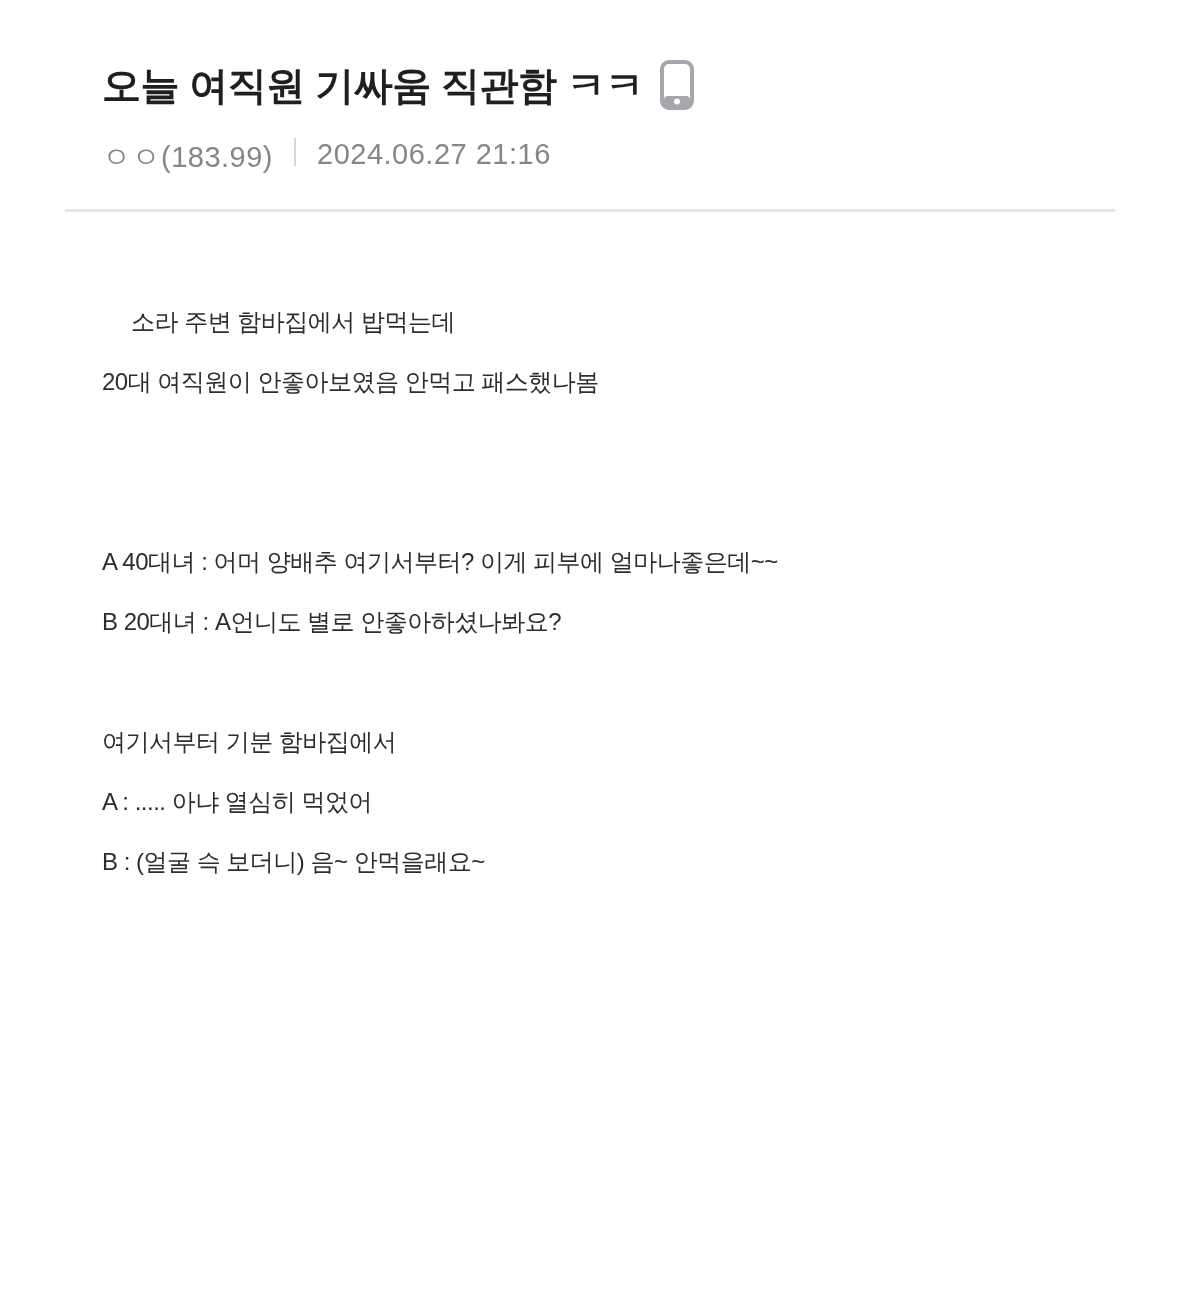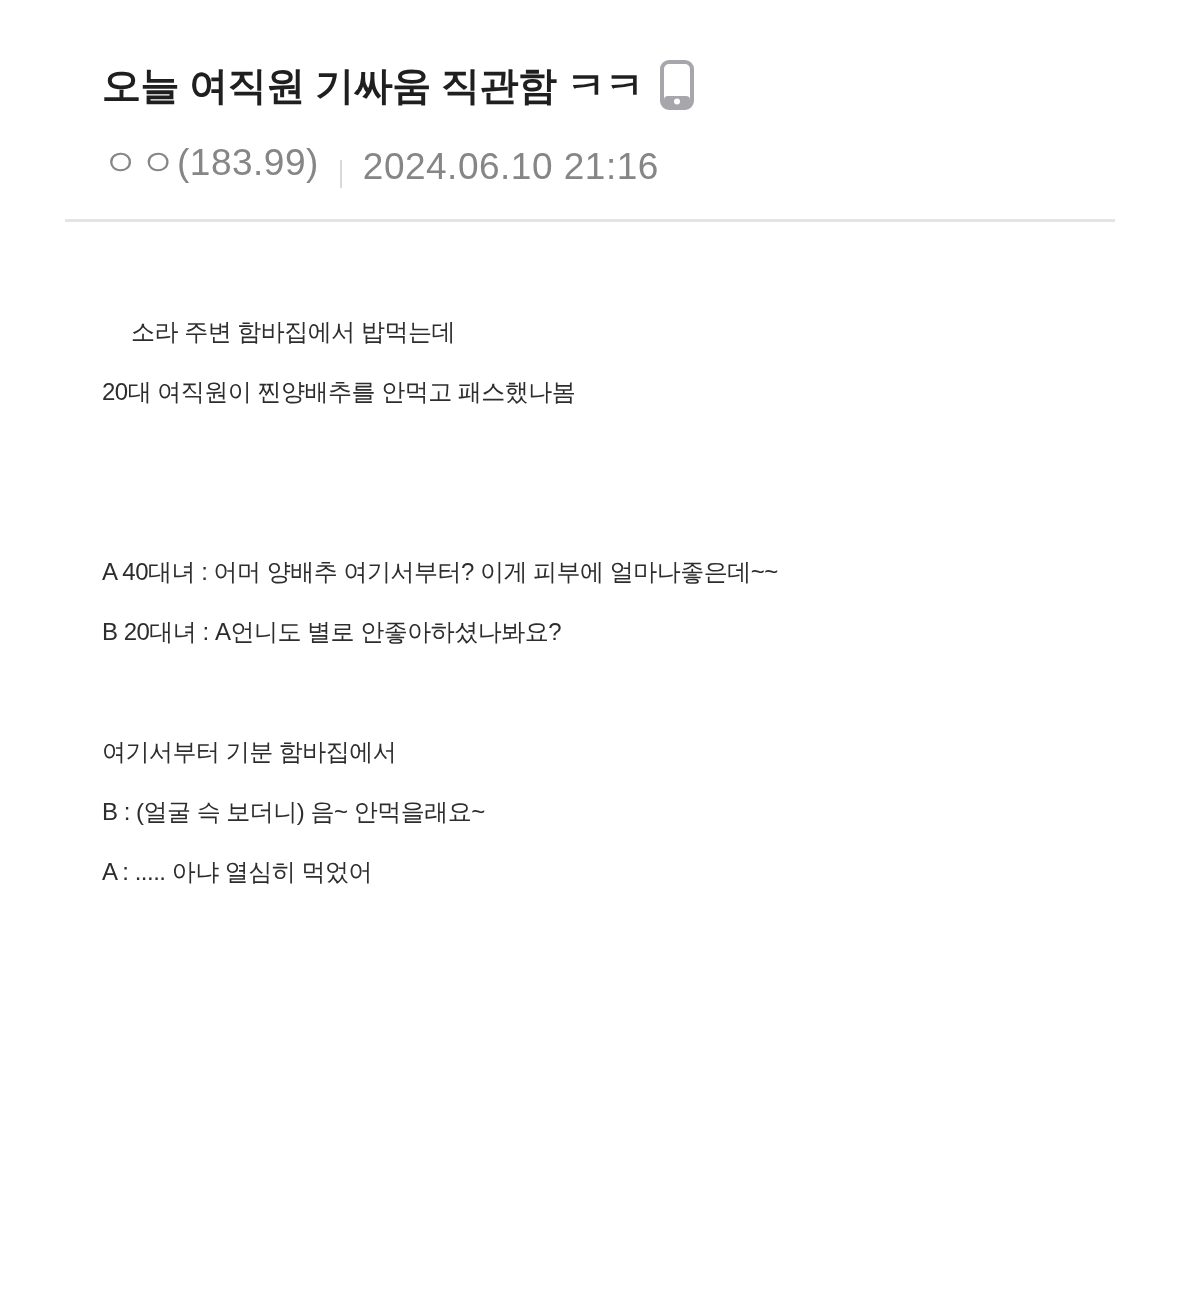--- a/index.html
+++ b/index.html
@@ -32,22 +32,22 @@
     font-size: 39px;
     font-weight: 700;
     color: var(--title-text);
     letter-spacing: -0.5px;
     line-height: 1.25;
   }
   .phone-icon { flex: 0 0 auto; margin-top: 2px; }
   .meta-row {
     margin-top: 24px;
     display: flex;
-    align-items: flex-end;
-    font-size: 37px;
+    align-items: flex-start;
+    font-size: 29px;
     color: var(--meta-text);
     letter-spacing: 0.5px;
   }
   .meta-sep {
     width: 2px; height: 28px;
     background: #d9d9d9;
     margin: 0 21px;
   }
   .header-divider {
     margin-top: 31px;
@@ -96,34 +96,34 @@
         <rect x="2" y="2" width="30" height="46" rx="7" fill="none" stroke="#a6a6ac" stroke-width="4"></rect>
         <rect x="4" y="36" width="26" height="11" rx="4" fill="#a6a6ac"></rect>
         <circle cx="17" cy="41.5" r="3" fill="#ffffff"></circle>
       </svg>
     </span>
   </div>
 
   <div class="meta-row">
     <span>ㅇㅇ(183.99)</span>
     <span class="meta-sep"></span>
-    <span>2024.06.10 21:16</span>
+    <span>2024.06.27 21:16</span>
   </div>
 
   <hr class="header-divider">
 
   <div class="post-body">
       <div class="line indent">소라 주변 함바집에서 밥먹는데</div>
-      <div class="line">20대 여직원이 찐양배추를 안먹고 패스했나봄</div>
+      <div class="line">20대 여직원이 안좋아보였음 안먹고 패스했나봄</div>
       <div class="line"></div>
       <div class="line"></div>
       <div class="line">A 40대녀 : 어머 양배추 여기서부터? 이게 피부에 얼마나좋은데~~</div>
       <div class="line">B 20대녀 : A언니도 별로 안좋아하셨나봐요?</div>
       <div class="line"></div>
       <div class="line">여기서부터 기분 함바집에서</div>
+      <div class="line">A : ..... 아냐 열심히 먹었어</div>
       <div class="line">B : (얼굴 슥 보더니) 음~ 안먹을래요~</div>
-      <div class="line">A : ..... 아냐 열심히 먹었어</div>
       <div class="line"></div>
       <div class="line"></div>
       <div class="line"></div>
     </div>
 
 </div>
 
 </body></html>

